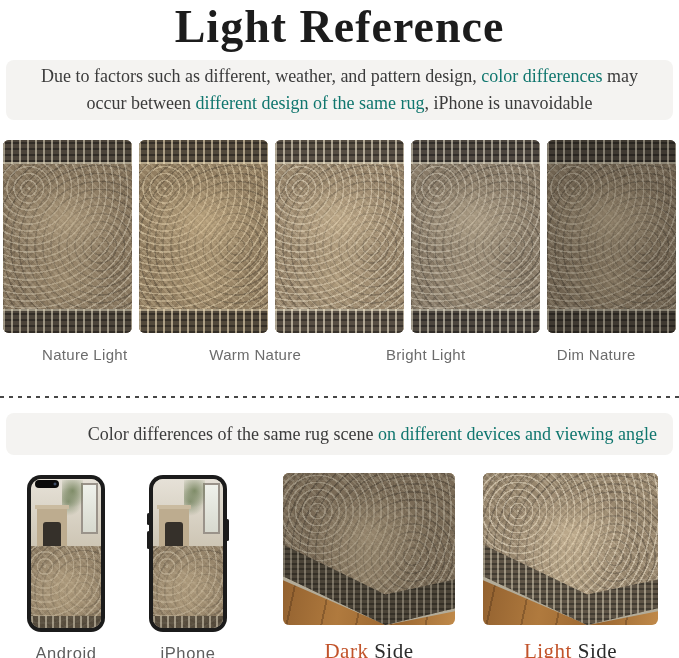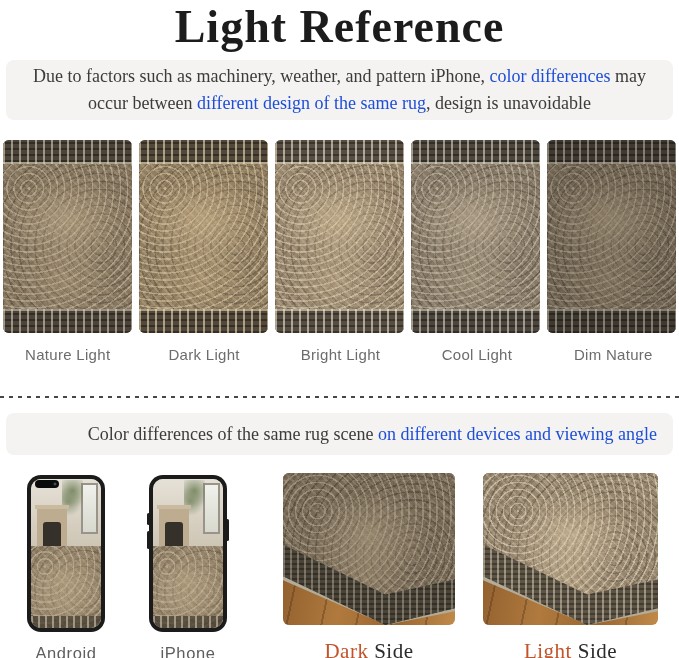--- a/index.html
+++ b/index.html
@@ -9,21 +9,21 @@
   
   .title{position:absolute;top:-2px;left:0;right:0;text-align:center;
          font-size:46px;font-weight:700;color:#1c1c1c;letter-spacing:1px;line-height:58px;}
 
   
   .banner{position:absolute;left:6px;right:6px;background:#f4f3f1;border-radius:8px;
           display:flex;align-items:center;justify-content:center;text-align:center;
           color:#3b3b3b;font-size:18px;box-sizing:border-box;padding:0 16px;}
   .banner1{top:60px;height:60px;line-height:1.5;}
   .banner2{top:413px;height:42px;white-space:nowrap;justify-content:flex-end;}
-  .accent{color:#1d4ed8;}
+  .accent{color:#0f766e;}
 
   
   .tex{
     background-color:#87765e;
     background-image:
       radial-gradient(90px 70px at 50% 42%, rgba(198,178,144,.55), rgba(198,178,144,0) 70%),
       radial-gradient(70px 55px at 48% 72%, rgba(188,168,134,.40), rgba(188,168,134,0) 70%),
       repeating-radial-gradient(circle at 20% 25%, rgba(238,230,208,.33) 0 1.5px, rgba(238,230,208,0) 1.5px 7px),
       repeating-radial-gradient(circle at 75% 55%, rgba(52,45,36,.30) 0 1.5px, rgba(52,45,36,0) 1.5px 8px),
       repeating-linear-gradient(45deg, rgba(238,230,208,.15) 0 2px, rgba(0,0,0,0) 2px 6px),
@@ -113,36 +113,35 @@
   .side-accent{color:#c2532a;}
 </style>
 </head>
 <body>
 
 <div class="page">
 
   <div class="title">Light Reference</div>
 
   <div class="banner banner1">
-    <span><span>Due to factors such as machinery, weather, and pattern iPhone, </span><span class="accent">color differences</span><span> may occur between </span><span class="accent">different design of the same rug</span><span>, design is unavoidable</span></span>
+    <span><span>Due to factors such as different, weather, and pattern design, </span><span class="accent">color differences</span><span> may occur between </span><span class="accent">different design of the same rug</span><span>, iPhone is unavoidable</span></span>
   </div>
 
   <div class="rug-row">
     <div class="rug tex rug--nature"></div>
     <div class="rug tex rug--warm"></div>
     <div class="rug tex rug--bright"></div>
     <div class="rug tex rug--cool"></div>
     <div class="rug tex rug--dim"></div>
   </div>
 
   <div class="label-row">
     <div class="light-label">Nature Light</div>
-    <div class="light-label">Dark Light</div>
+    <div class="light-label">Warm Nature</div>
     <div class="light-label">Bright Light</div>
-    <div class="light-label">Cool Light</div>
     <div class="light-label">Dim Nature</div>
   </div>
 
   <div class="divider"></div>
 
   <div class="banner banner2">
     <span><span>Color differences of the same rug scene </span><span class="accent">on different devices and viewing angle</span></span>
   </div>
 
   <div class="bottom">

